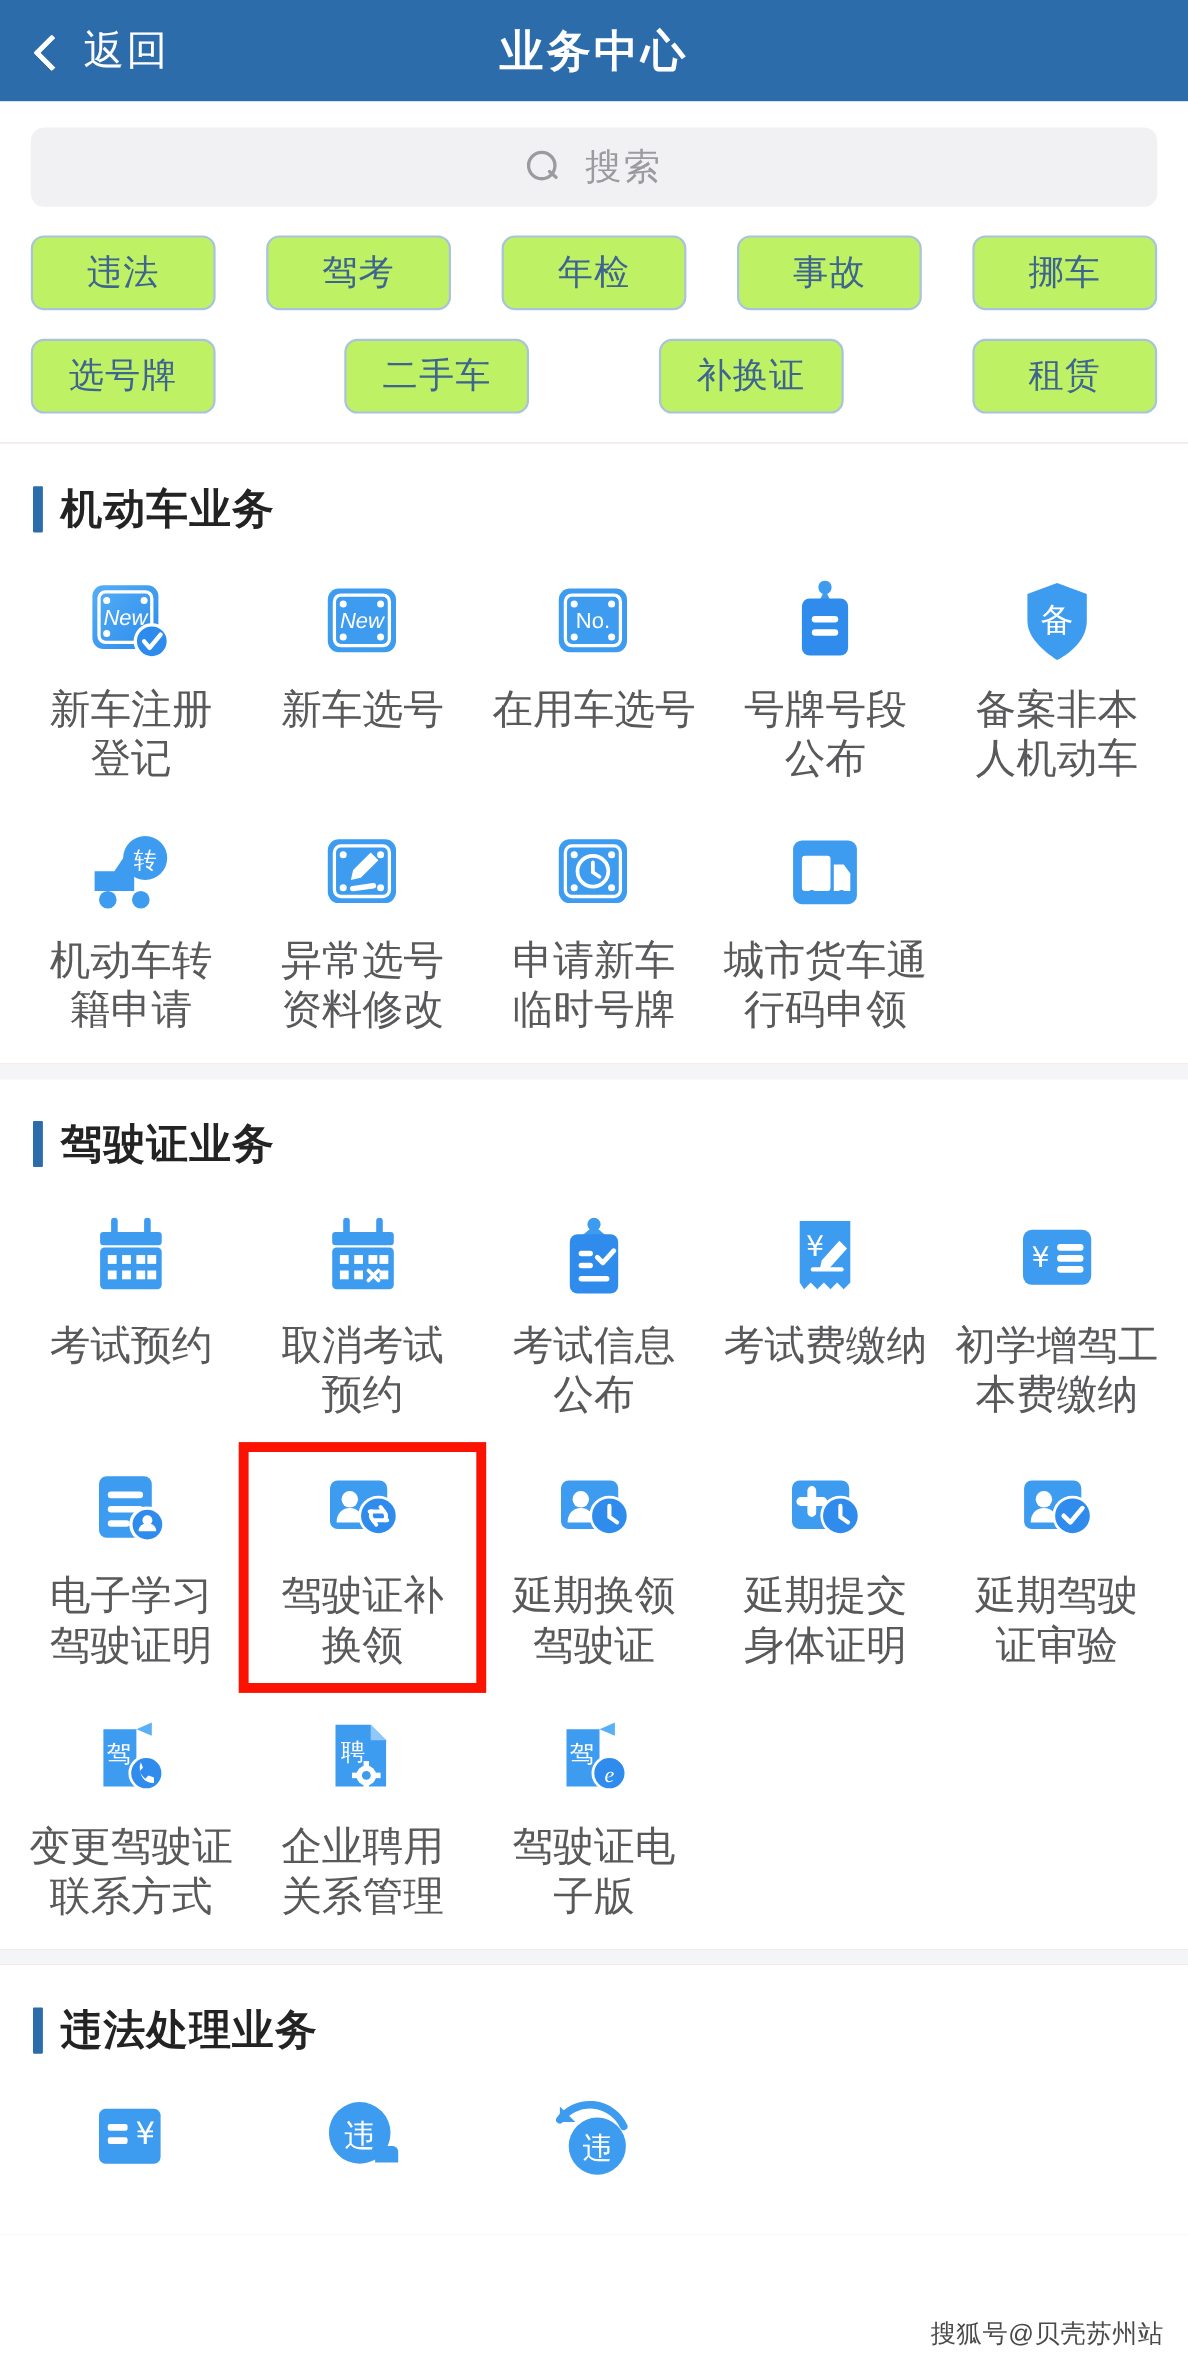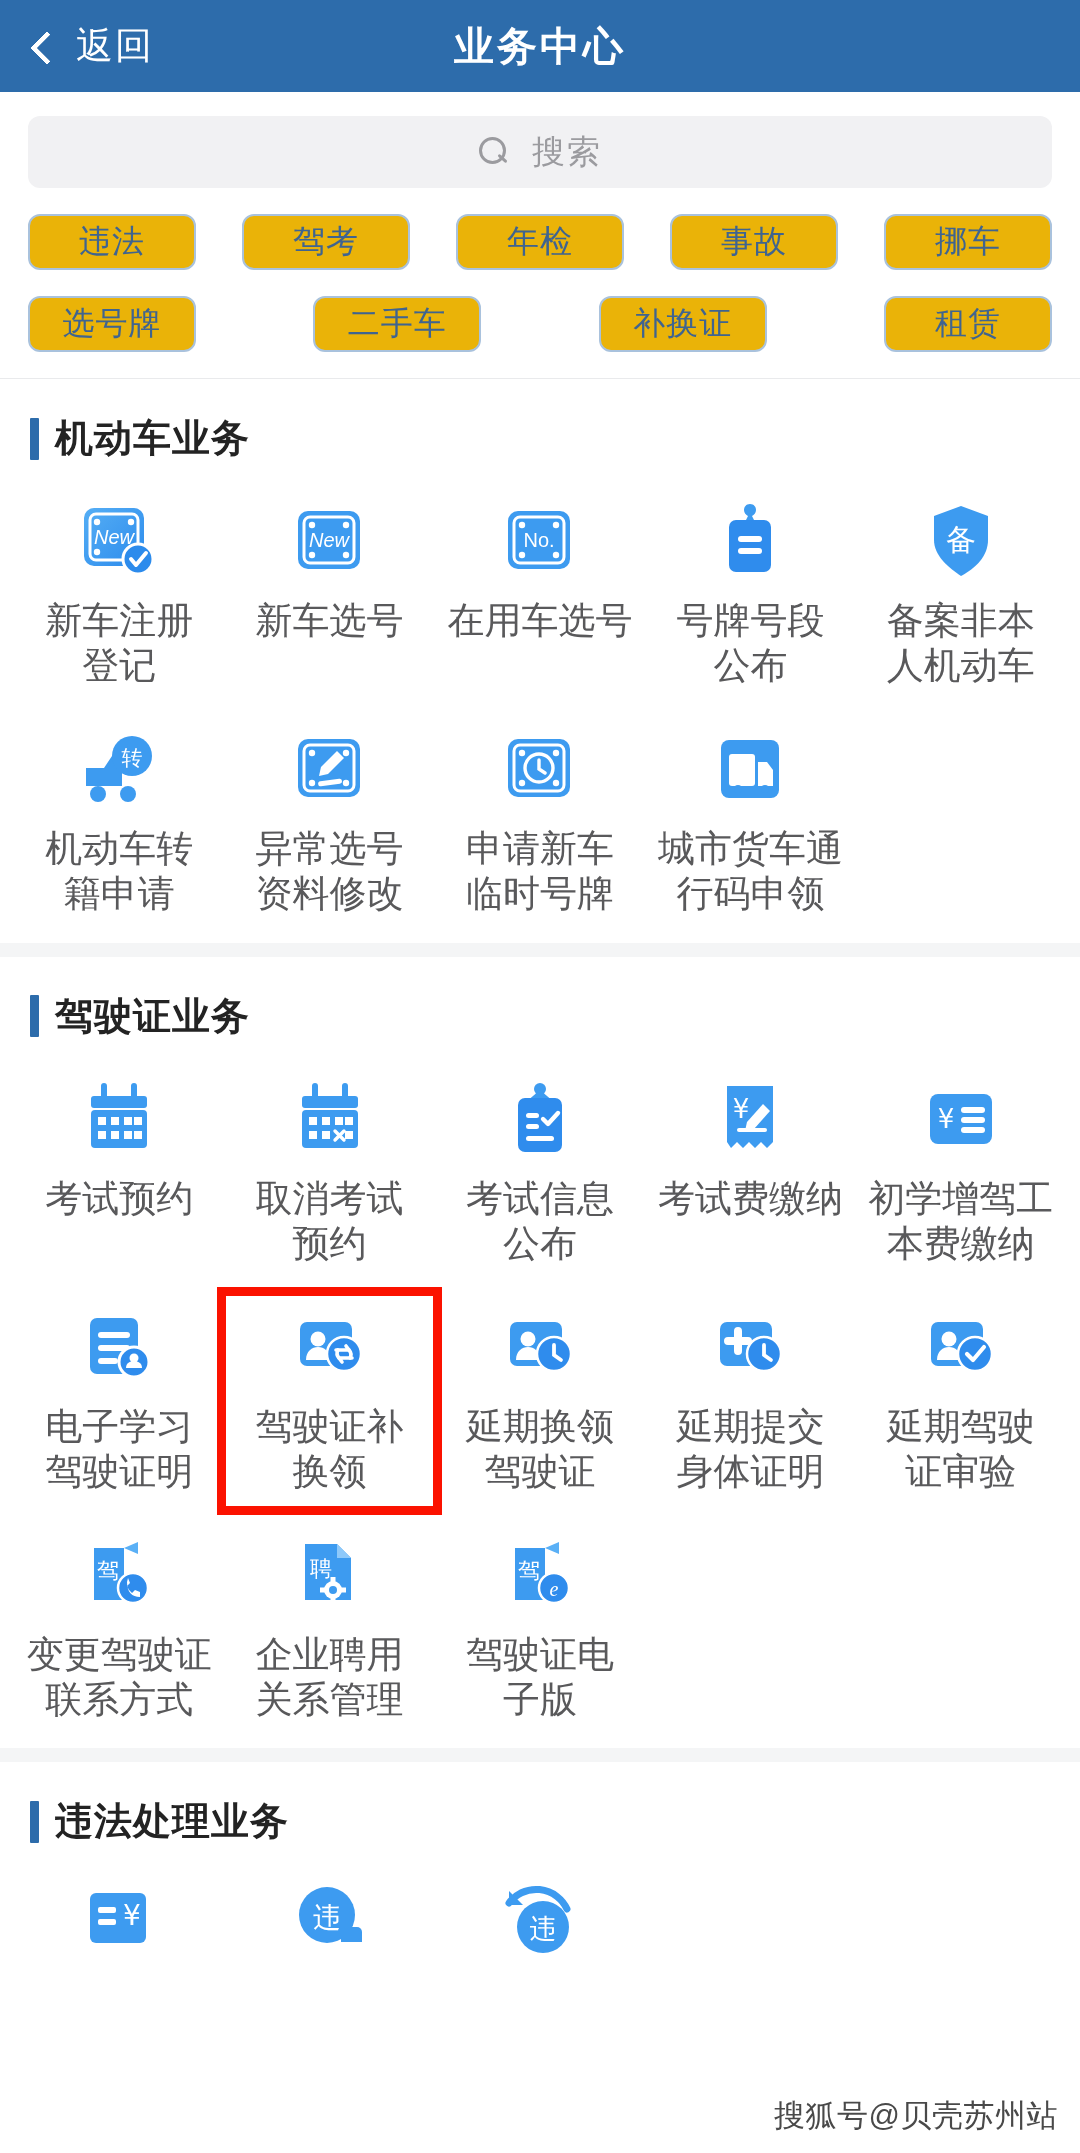--- a/index.html
+++ b/index.html
@@ -101,24 +101,24 @@
     letter-spacing:2px;
   }
 
   .chip-row {
     display:flex;
     justify-content:space-between;
     margin-top:26px;
   }
   .chip {
     width:168px;
-    height:56px;
+    height:68px;
     border:2px solid #a9c2dd;
     border-radius:12px;
-    background:#eab308;
+    background:#bef264;
     display:flex;
     align-items:center;
     justify-content:center;
     color:#3f6490;
     font-size:32px;
     letter-spacing:1px;
   }
 
   
   .body-wrap {
@@ -189,21 +189,21 @@
 
   .section-divider {
     height:14px;
     background:#f4f5f6;
   }
 
   .watermark {
     position:absolute;
     right:22px;
     bottom:16px;
-    font-size:31px;
+    font-size:23px;
     color:#3a3a3a;
     letter-spacing:0.5px;
     opacity:.92;
   }
 
   
   .clipped {
     overflow:hidden;
   }
 </style>

